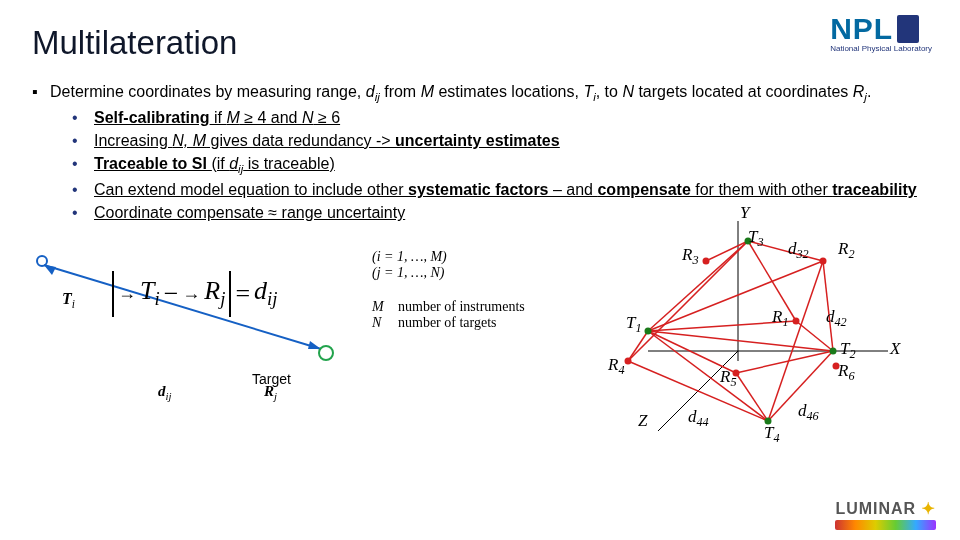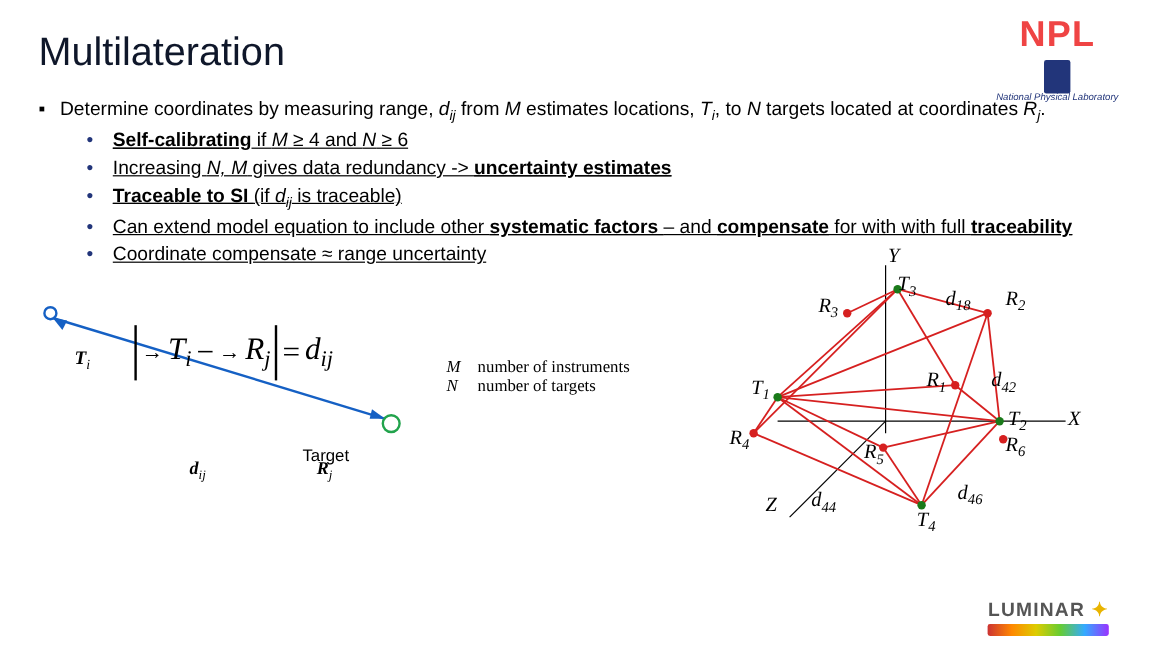--- a/index.html
+++ b/index.html
@@ -5,23 +5,23 @@
   * { box-sizing: border-box; margin: 0; padding: 0; }
   body {
     width: 960px; height: 540px;
     font-family: Arial, Helvetica, sans-serif;
     background: #fff; color: #000;
     position: relative; overflow: hidden;
   }
   .slide { padding: 24px 32px 12px 32px; position: relative; height: 100%; }
   .title { font-size: 33px; font-weight: normal; color: #0f172a; margin-bottom: 18px; }
   .logo { position: absolute; top: 12px; right: 28px; text-align: center; }
-  .logo-main { color: #ef4444; font-weight: bold; font-size: 30px; letter-spacing: 1px; display: flex; align-items: center; gap: 4px; flex-direction: column; }
+  .logo-main { color: #0369a1; font-weight: bold; font-size: 30px; letter-spacing: 1px; display: flex; align-items: center; gap: 4px; }
   .logo-crest { width: 22px; height: 28px; background: #22357a; border-radius: 2px; display: inline-block; }
-  .logo-sub { color: #22357a; font-size: 8px; margin-top: -2px; font-style: italic; }
+  .logo-sub { color: #22357a; font-size: 8px; margin-top: -2px; }
   .content { font-size: 16px; line-height: 1.45; }
   .outer-item { display: flex; }
   .outer-bullet { width: 18px; flex-shrink: 0; }
   .outer-text { flex: 1; }
   .inner { margin-left: 22px; }
   .inner-item { display: flex; }
   .inner-bullet { width: 22px; flex-shrink: 0; color: #22357a; }
   .inner-text { flex: 1; text-decoration: underline; }
   .ul { text-decoration: underline; }
   .b { font-weight: bold; }
@@ -33,21 +33,21 @@
   .eq { font-family: 'Times New Roman', serif; font-size: 26px; display: flex; align-items: center; gap: 4px; }
   .bar { height: 46px; border-left: 2px solid #000; }
   .arrow { font-size: 18px; }
   .Ti { font-style: italic; }
   .target-label { font-size: 14px; font-family: Liberation Sans, sans-serif; margin-top: 6px; }
   .lower-mid { position: absolute; left: 340px; top: 18px; font-size: 14px; font-style: italic; font-family: 'Times New Roman', serif; }
   .lower-mid2 { position: absolute; left: 340px; top: 68px; font-size: 14px; font-family: 'Times New Roman', serif; }
   .row2 { display: flex; gap: 8px; }
   .diagram { position: absolute; right: 20px; top: -30px; width: 320px; height: 250px; }
   .dlabel { position: absolute; font-style: italic; font-size: 17px; font-family: 'Times New Roman', serif; }
-  .luminar { position: absolute; right: 36px; bottom: 10px; text-align: left; }
+  .luminar { position: absolute; right: 24px; bottom: 10px; text-align: left; }
   .luminar-txt { font-size: 16px; letter-spacing: 1px; font-weight: bold; color: #555; }
   .luminar-dot { color: #e9b400; }
   .luminar-wave { height: 10px; background: linear-gradient(90deg,#c33,#f80,#dc0,#6c3,#3af,#93f); border-radius: 2px; margin-top: 2px; }
 </style>
 </head>
 <body>
 
 <div class="slide">
   <div class="title">Multilateration</div>
 
@@ -72,21 +72,21 @@
             <div class="inner-item">
               <div class="inner-bullet">•</div>
               <div class="inner-text"><span>Increasing </span><span class="i">N, M</span><span> gives data redundancy -&gt; </span><span class="b ul">uncertainty estimates</span></div>
             </div>
             <div class="inner-item">
               <div class="inner-bullet">•</div>
               <div class="inner-text"><span class="b ul">Traceable to SI </span><span>(if </span><span class="i">d</span><sub>ij</sub><span> is traceable)</span></div>
             </div>
             <div class="inner-item">
               <div class="inner-bullet">•</div>
-              <div class="inner-text"><span>Can extend model equation to include other </span><span class="b ul">systematic factors </span><span>– and </span><span class="b ul">compensate</span><span> for with with full </span><span class="b ul">traceability</span></div>
+              <div class="inner-text"><span>Can extend model equation to include other </span><span class="b ul">systematic factors </span><span>– and </span><span class="b ul">compensate</span><span> for them with other </span><span class="b ul">traceability</span></div>
             </div>
             <div class="inner-item">
               <div class="inner-bullet">•</div>
               <div class="inner-text"><span>Coordinate compensate ≈ range uncertainty</span></div>
             </div>
           </div>
       </div>
     </div>
   </div>
 
@@ -109,20 +109,24 @@
         <span><span class="Ti">R</span><sub>j</sub></span>
         <span class="bar"></span>
         <span> = </span>
         <span><span class="Ti">d</span><sub>ij</sub></span>
       </div>
       <div style="position:absolute; top:128px; left:226px;" class="target-label">Target</div>
       <div style="position:absolute; top:146px; left:238px; font-style:italic; font-family:'Times New Roman',serif; font-size:15px;"><span class="b">R</span><sub>j</sub></div>
       <div style="position:absolute; top:146px; left:132px; font-style:italic; font-family:'Times New Roman',serif; font-size:15px;"><span class="b">d</span><sub>ij</sub></div>
     </div>
 
+    <div class="lower-mid">
+      <div>(i = 1, …, M)</div>
+      <div>(j = 1, …, N)</div>
+    </div>
     <div class="lower-mid2">
       <div class="row2">
           <span style="font-style:italic;width:18px">M</span>
           <span>number of instruments</span>
         </div>
       <div class="row2">
           <span style="font-style:italic;width:18px">N</span>
           <span>number of targets</span>
         </div>
     </div>
@@ -166,29 +170,29 @@
           <circle cx="148" cy="172" r="3.5" fill="#d62020"></circle>
           <circle cx="180" cy="220" r="3.5" fill="#1a7a1a"></circle>
         </g>
       </svg>
       <span class="dlabel" style="top:2px;left:152px">Y</span>
       <span class="dlabel" style="top:138px;left:302px">X</span>
       <span class="dlabel" style="top:210px;left:50px">Z</span>
       <span class="dlabel" style="top:26px;left:160px"><span>T</span><sub>3</sub></span>
       <span class="dlabel" style="top:44px;left:94px"><span>R</span><sub>3</sub></span>
       <span class="dlabel" style="top:38px;left:250px"><span>R</span><sub>2</sub></span>
-      <span class="dlabel" style="top:38px;left:200px"><span>d</span><sub>18</sub></span>
+      <span class="dlabel" style="top:38px;left:200px"><span>d</span><sub>32</sub></span>
       <span class="dlabel" style="top:106px;left:184px"><span>R</span><sub>1</sub></span>
       <span class="dlabel" style="top:106px;left:238px"><span>d</span><sub>42</sub></span>
       <span class="dlabel" style="top:112px;left:38px"><span>T</span><sub>1</sub></span>
       <span class="dlabel" style="top:154px;left:20px"><span>R</span><sub>4</sub></span>
       <span class="dlabel" style="top:166px;left:132px"><span>R</span><sub>5</sub></span>
       <span class="dlabel" style="top:138px;left:252px"><span>T</span><sub>2</sub></span>
       <span class="dlabel" style="top:160px;left:250px"><span>R</span><sub>6</sub></span>
-      <span class="dlabel" style="top:206px;left:88px"><span>d</span><sub>44</sub></span>
+      <span class="dlabel" style="top:206px;left:100px"><span>d</span><sub>44</sub></span>
       <span class="dlabel" style="top:222px;left:176px"><span>T</span><sub>4</sub></span>
       <span class="dlabel" style="top:200px;left:210px"><span>d</span><sub>46</sub></span>
     </div>
   </div>
 
   <div class="luminar">
     <div class="luminar-txt"><span>LUMINAR</span><span class="luminar-dot"> ✦</span></div>
     <div class="luminar-wave"></div>
   </div>
 </div>

